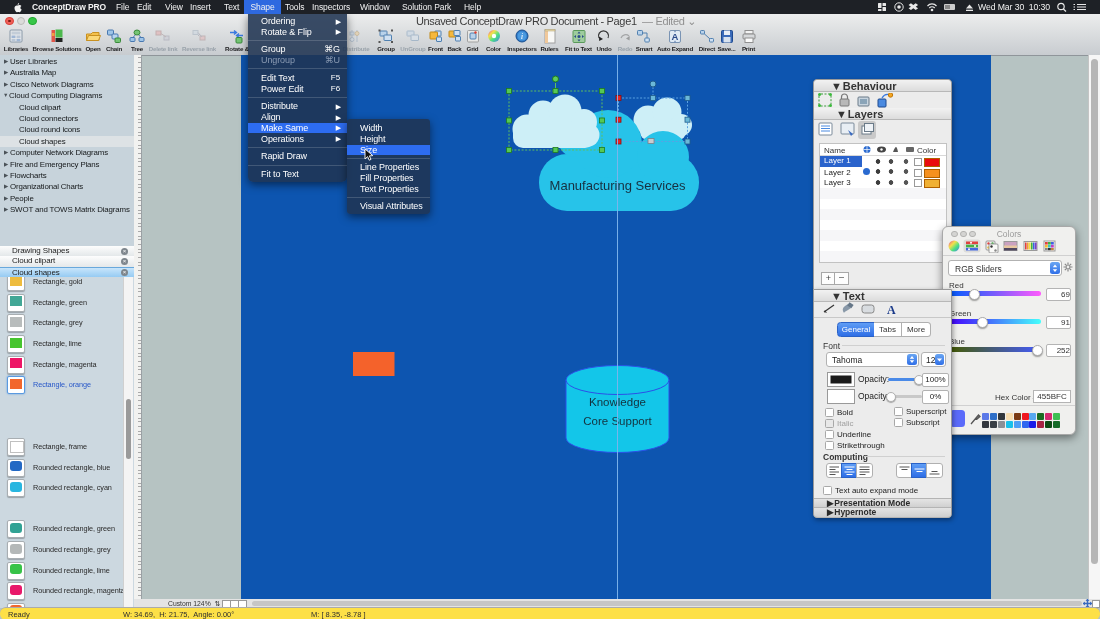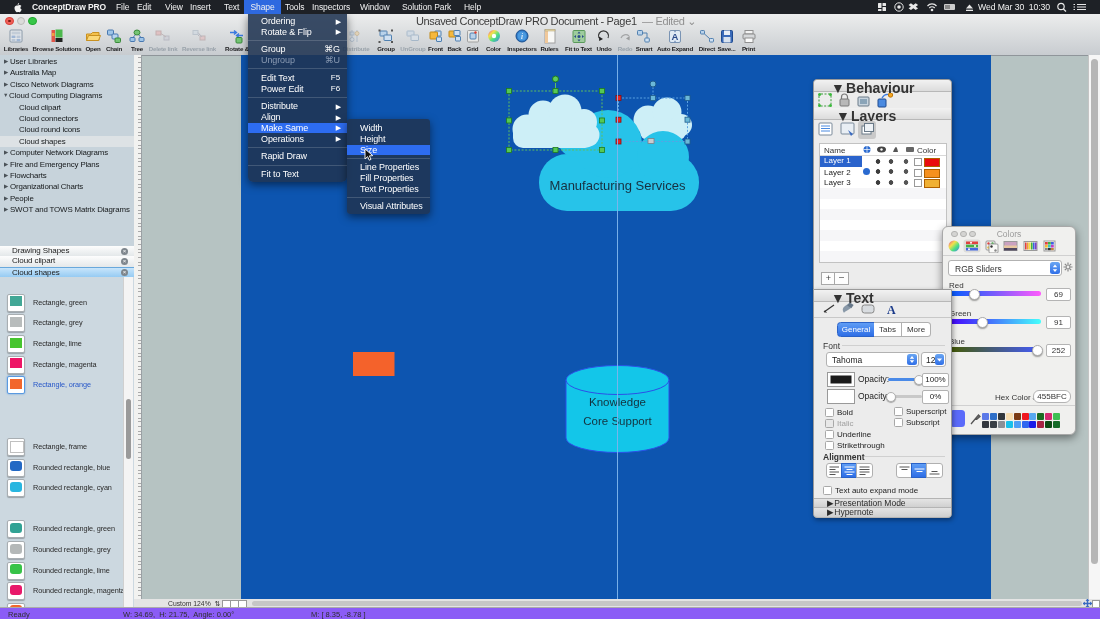--- a/index.html
+++ b/index.html
@@ -29,63 +29,63 @@
   .li .chip{position:absolute;left:1.5px;top:1.5px;width:12px;height:10px;}
   .li .txt{position:absolute;left:33px;top:5.5px;font-size:7.3px;letter-spacing:-0.1px;color:#2a2a2a;white-space:nowrap;}
   
   #vruler{left:134px;top:55px;width:7px;height:552px;background:#f2f2f0;border-right:1px solid #9aa0a4;z-index:1;
     background-image:repeating-linear-gradient(to bottom,transparent 0,transparent 2px,#aaa 2px,#aaa 2.6px);background-size:3px 100%;background-repeat:no-repeat;background-position:right;}
   
   #page{left:241px;top:55px;width:750px;height:544px;background:#0d55b0;z-index:1;}
   #guide{left:617px;top:55px;width:1px;height:544px;background:rgba(125,180,235,0.95);z-index:4;}
   
   .panel{position:absolute;background:#ececec;border:1px solid #9a9a9a;border-radius:4px;box-shadow:1px 2px 5px rgba(0,0,0,.4);font-size:8px;color:#222;}
-  .phead{position:absolute;left:0;width:100%;height:11px;background:linear-gradient(#f2f2f2,#dcdcdc);border-bottom:1px solid #b8b8b8;font-size:14px;font-weight:bold;color:#333;}
+  .phead{position:absolute;left:0;width:100%;height:11px;background:linear-gradient(#f2f2f2,#dcdcdc);border-bottom:1px solid #b8b8b8;font-size:11px;font-weight:bold;color:#333;}
   .seg{position:absolute;height:13px;border:1px solid #b0b0b0;border-radius:3.5px;background:#fff;font-size:8px;line-height:13px;text-align:center;color:#333;}
   .combo{position:absolute;background:#fff;border:1px solid #b2b2b2;border-radius:3px;}
   .stepper{position:absolute;right:1px;top:1px;width:10px;background:linear-gradient(#6aa6f2,#2f6fe8);border-radius:2.5px;}
   .cb{position:absolute;width:7px;height:7px;background:#fff;border:1px solid #a8a8a8;border-radius:1.5px;}
   .cl{position:absolute;font-size:8px;color:#222;}
   .well{position:absolute;width:26px;height:13px;border:1px solid #999;background:#fff;box-shadow:inset 0 0 0 2.5px #fff;}
   .opl{position:absolute;font-size:8.5px;color:#222;}
   .sld{position:absolute;height:3px;background:#c8c8c8;border-radius:2px;}
   .knob{position:absolute;top:-3px;width:8px;height:8px;border-radius:50%;background:#fdfdfd;border:1px solid #b0b0b0;box-shadow:0 1px 1px rgba(0,0,0,.3);}
   .vbox{position:absolute;width:26px;height:12px;background:#fff;border:1px solid #b2b2b2;border-radius:2px;font-size:8px;text-align:center;line-height:12px;color:#222;}
   .alnbtn{position:absolute;width:15px;height:13px;background:#fff;border:1px solid #b0b0b0;}
-  .collhead{position:absolute;left:0;width:100%;height:9px;background:linear-gradient(#e4e4e4,#cecece);border-top:1px solid #b4b4b4;border-bottom:1px solid #b4b4b4;font-size:8.5px;font-weight:normal;color:#2a2a2a;line-height:9px;}
+  .collhead{position:absolute;left:0;width:100%;height:9px;background:linear-gradient(#e4e4e4,#cecece);border-top:1px solid #b4b4b4;border-bottom:1px solid #b4b4b4;font-size:8.5px;font-weight:bold;color:#2a2a2a;line-height:9px;}
   .lrow{position:absolute;left:0;width:100%;height:10.5px;font-size:8px;color:#222;}
   .lico{position:absolute;left:54px;top:1.5px;width:46px;height:7px;background:
     radial-gradient(circle at 4px 3.5px,#3c3c3c 2px,transparent 2.6px),
     radial-gradient(circle at 17px 3.5px,#4a4a4a 2px,transparent 2.6px),
     radial-gradient(circle at 32px 3.5px,#565656 2px,transparent 2.6px);}
   .lchk{position:absolute;left:94px;top:2px;width:6px;height:6px;background:#fff;border:1px solid #999;}
   .lsw{position:absolute;left:104px;top:2px;width:14px;height:7px;border:1px solid #b06000;}
   .lglobe{position:absolute;left:43px;top:1.5px;width:7px;height:7px;border-radius:50%;background:#2a6ad0;}
   
   #colorswin{position:absolute;left:942px;top:226px;width:132px;height:207px;background:#f0f0ee;border:1px solid #a8a8a8;border-radius:6px;box-shadow:0 3px 9px rgba(0,0,0,.45);z-index:20;font-size:8px;color:#333;}
   .cwc{position:absolute;top:3.5px;width:4.5px;height:4.5px;border-radius:50%;background:#d4d4d2;border:0.5px solid #b2b2b0;}
   .cslider{position:absolute;left:6px;height:5px;border-radius:2.5px;width:92px;}
   .csknob{position:absolute;top:-2.5px;width:9px;height:9px;background:#fff;border-radius:50%;border:1px solid #aaa;box-shadow:0 1px 1.5px rgba(0,0,0,.35);}
-  .cvbox{position:absolute;left:103px;width:23px;height:11px;background:#fff;border:1px solid #b4b4b4;border-radius:2px;text-align:center;line-height:11px;font-size:8px;}
+  .cvbox{position:absolute;left:103px;width:23px;height:11px;background:#fff;border:1px solid #b4b4b4;border-radius:2px;text-align:right;line-height:11px;font-size:8px;}
   .clab{position:absolute;left:6px;font-size:8px;color:#333;}
   .sw{position:absolute;width:7px;height:7px;border-radius:1px;}
   
   .menu{position:absolute;background:rgba(32,52,82,0.88);border-radius:0 0 5px 5px;box-shadow:0 3px 8px rgba(0,0,0,.5);z-index:40;color:#fff;font-size:9px;letter-spacing:-0.1px;}
   .mi{position:absolute;left:0;width:100%;height:10.5px;line-height:10.5px;white-space:nowrap;}
   .mi .mtx{margin-left:13px;}
   .mi .key{position:absolute;right:7px;}
   .mi .arr{position:absolute;right:6px;font-size:7px;top:0.5px;}
   .msep{position:absolute;left:0;width:100%;border-top:1px solid rgba(255,255,255,0.16);}
   .hl{background:#2d6cf0;}
   .dis{color:#8a9ab2;}
   
   #vsb{left:1088px;top:55px;width:12px;height:552px;background:#f6f6f6;border-left:1px solid #c4c4c4;z-index:1;}
   #vsb .thumb{position:absolute;left:2px;top:4px;width:7px;height:505px;background:#b6b6b6;border-radius:4px;}
   #zoomrow{left:134px;top:599px;width:966px;height:8px;background:#e4e4e4;z-index:1;}
-  #statusbar{left:0;top:607px;width:1100px;height:12px;background:#8b5cf6;border-top:1px solid #ababab;z-index:5;font-size:7.5px;color:#2e2e2e;}
+  #statusbar{left:0;top:607px;width:1100px;height:12px;background:#fde047;border-top:1px solid #ababab;z-index:5;font-size:7.5px;color:#2e2e2e;border-radius:6px;}
   #statusbar span{position:absolute;top:2px;white-space:nowrap;}
 </style></head>
 <body>
 
 <div id="menubar" class="abs">
   <svg width="9" height="11" style="position:absolute;left:13px;top:1.5px">
       <path d="M4.6 3.1 c-0.1-1 0.6-1.9 1.5-2.1 c0.1 0.8-0.3 1.7-1.5 2.1 M4.5 3.4 c0.8 0 1.3-0.5 2.1-0.5 c0.7 0 1.4 0.4 1.8 1 c-1.5 0.9-1.2 3 0.3 3.6 c-0.3 0.9-0.8 1.8-1.5 2.5 c-0.6 0.6-1.2 0.1-1.9 0.1 c-0.7 0-1.2 0.5-1.9-0.1 C2.3 9 1.5 7.4 1.5 5.9 c0-1.6 1.1-2.5 2.2-2.5 z" fill="#f2f2f2"></path>
     </svg>
   <span style="left:32px;font-weight:bold">ConceptDraw&nbsp;PRO</span>
   <span style="left:116px">File</span>
@@ -377,20 +377,26 @@
   <div class="trow" style="top:137.8px"><span style="margin-left:4px" class="tw">▶</span><span class="tt">People</span></div>
   <div class="trow" style="top:149.2px"><span style="margin-left:4px" class="tw">▶</span><span class="tt">SWOT and TOWS Matrix Diagrams</span></div>
 </div>
 
 <div id="libhead" class="abs">
   <div class="lhrow" style="top:0"><span style="margin-left:12px">Drawing Shapes</span><span class="x">×</span></div>
   <div class="lhrow" style="top:10.3px"><span style="margin-left:12px">Cloud clipart</span><span class="x">×</span></div>
   <div class="lhrow" style="top:20.6px;background:linear-gradient(#c8e5fb,#90c8f2);border-top:1px solid #68a8dc;border-bottom:1px solid #5a9cd8"><span style="margin-left:12px">Cloud shapes</span><span class="x">×</span></div>
 </div>
 <div id="liblist" class="abs">
+  <div class="li" style="top:-5.3px">
+      <div class="card">
+        <div class="chip" style="background:#eebc3e"></div>
+      </div>
+      <div class="txt">Rectangle, gold</div>
+    </div>
   <div class="li" style="top:15.3px">
       <div class="card">
         <div class="chip" style="background:#42a796"></div>
       </div>
       <div class="txt">Rectangle, green</div>
     </div>
   <div class="li" style="top:35.9px">
       <div class="card">
         <div class="chip" style="background:#b8bcbc"></div>
       </div>
@@ -656,21 +662,21 @@
   <div class="cb" style="left:11px;top:129px;background:#e8e8e8"></div>
     <div class="cl" style="left:23px;top:129px;color:#a0a0a0">Italic</div>
   <div class="cb" style="left:11px;top:140px"></div>
     <div class="cl" style="left:23px;top:140px">Underline</div>
   <div class="cb" style="left:11px;top:151px"></div>
     <div class="cl" style="left:23px;top:151px">Strikethrough</div>
   <div class="cb" style="left:80px;top:117px"></div>
     <div class="cl" style="left:92px;top:117px">Superscript</div>
   <div class="cb" style="left:80px;top:128px"></div>
     <div class="cl" style="left:92px;top:128px">Subscript</div>
-  <div style="position:absolute;left:9px;top:162px;font-size:8.5px;font-weight:bold;color:#333">Alignment</div>
+  <div style="position:absolute;left:9px;top:162px;font-size:8.5px;font-weight:bold;color:#333">Computing</div>
   <div style="position:absolute;left:50px;top:166px;right:6px;border-top:1px solid #d0d0d0"></div>
   <div id="alnL" style="position:absolute;left:12px;top:173px;width:46px;height:15px">
     <div class="alnbtn" style="left:0;top:0;border-radius:3px 0 0 3px"><svg width="15" height="13">
           <g stroke="#555">
             <path d="M2.5 3 H12 M2.5 5.5 H8.5 M2.5 8 H12 M2.5 10.5 H8.5"></path>
           </g>
         </svg></div>
     <div class="alnbtn" style="left:15px;top:0;background:linear-gradient(#5f9df5,#2e6ee6);border-color:#2a62c8"><svg width="15" height="13">
           <g stroke="#fff">
             <path d="M2.5 3 H12.5 M4.5 5.5 H10.5 M2.5 8 H12.5 M4.5 10.5 H10.5"></path>
@@ -785,21 +791,21 @@
   <div class="cvbox" style="top:61px">69</div>
   <div class="clab" style="top:82px">Green</div>
   <div class="cslider" style="top:92px;background:linear-gradient(to right,#4500fc,#45fffc)"></div>
     <div class="csknob" style="left:34px;top:90px"></div>
   <div class="cvbox" style="top:89px">91</div>
   <div class="clab" style="top:110px">Blue</div>
   <div class="cslider" style="top:120px;background:linear-gradient(to right,#455b00,#455bff)"></div>
     <div class="csknob" style="left:89px;top:118px"></div>
   <div class="cvbox" style="top:117px">252</div>
   <div style="position:absolute;left:52px;top:166px;font-size:8px">Hex Color&nbsp;#</div>
-  <div style="position:absolute;left:90px;top:163px;width:36px;height:11px;background:#fff;border:1px solid #b4b4b4;border-radius:6px;text-align:center;line-height:11px;font-size:8px">455BFC</div>
+  <div style="position:absolute;left:90px;top:163px;width:36px;height:11px;background:#fff;border:1px solid #b4b4b4;border-radius:0;text-align:center;line-height:11px;font-size:8px">455BFC</div>
   <div style="position:absolute;left:0;top:178px;width:100%;border-top:1px solid #d0d0d0"></div>
   <div style="position:absolute;left:7px;top:183px;width:15px;height:17px;background:#5b6bfa;border-radius:3.5px"></div>
   <svg width="12" height="14" style="position:absolute;left:26px;top:185px">
       <path d="M2 12 L7 6 M7 6 l2.5-3 l1.5 1.5 l-3 2.5 z" stroke="#555" stroke-width="1.3" fill="#888"></path>
     </svg>
   <div id="cswatches">
     <div class="sw" style="left:39px;top:186px;background:#5b79e8"></div>
       <div class="sw" style="left:46.9px;top:186px;background:#2e6fc8"></div>
       <div class="sw" style="left:54.8px;top:186px;background:#32373c"></div>
       <div class="sw" style="left:62.7px;top:186px;background:#f7ddb0"></div>

